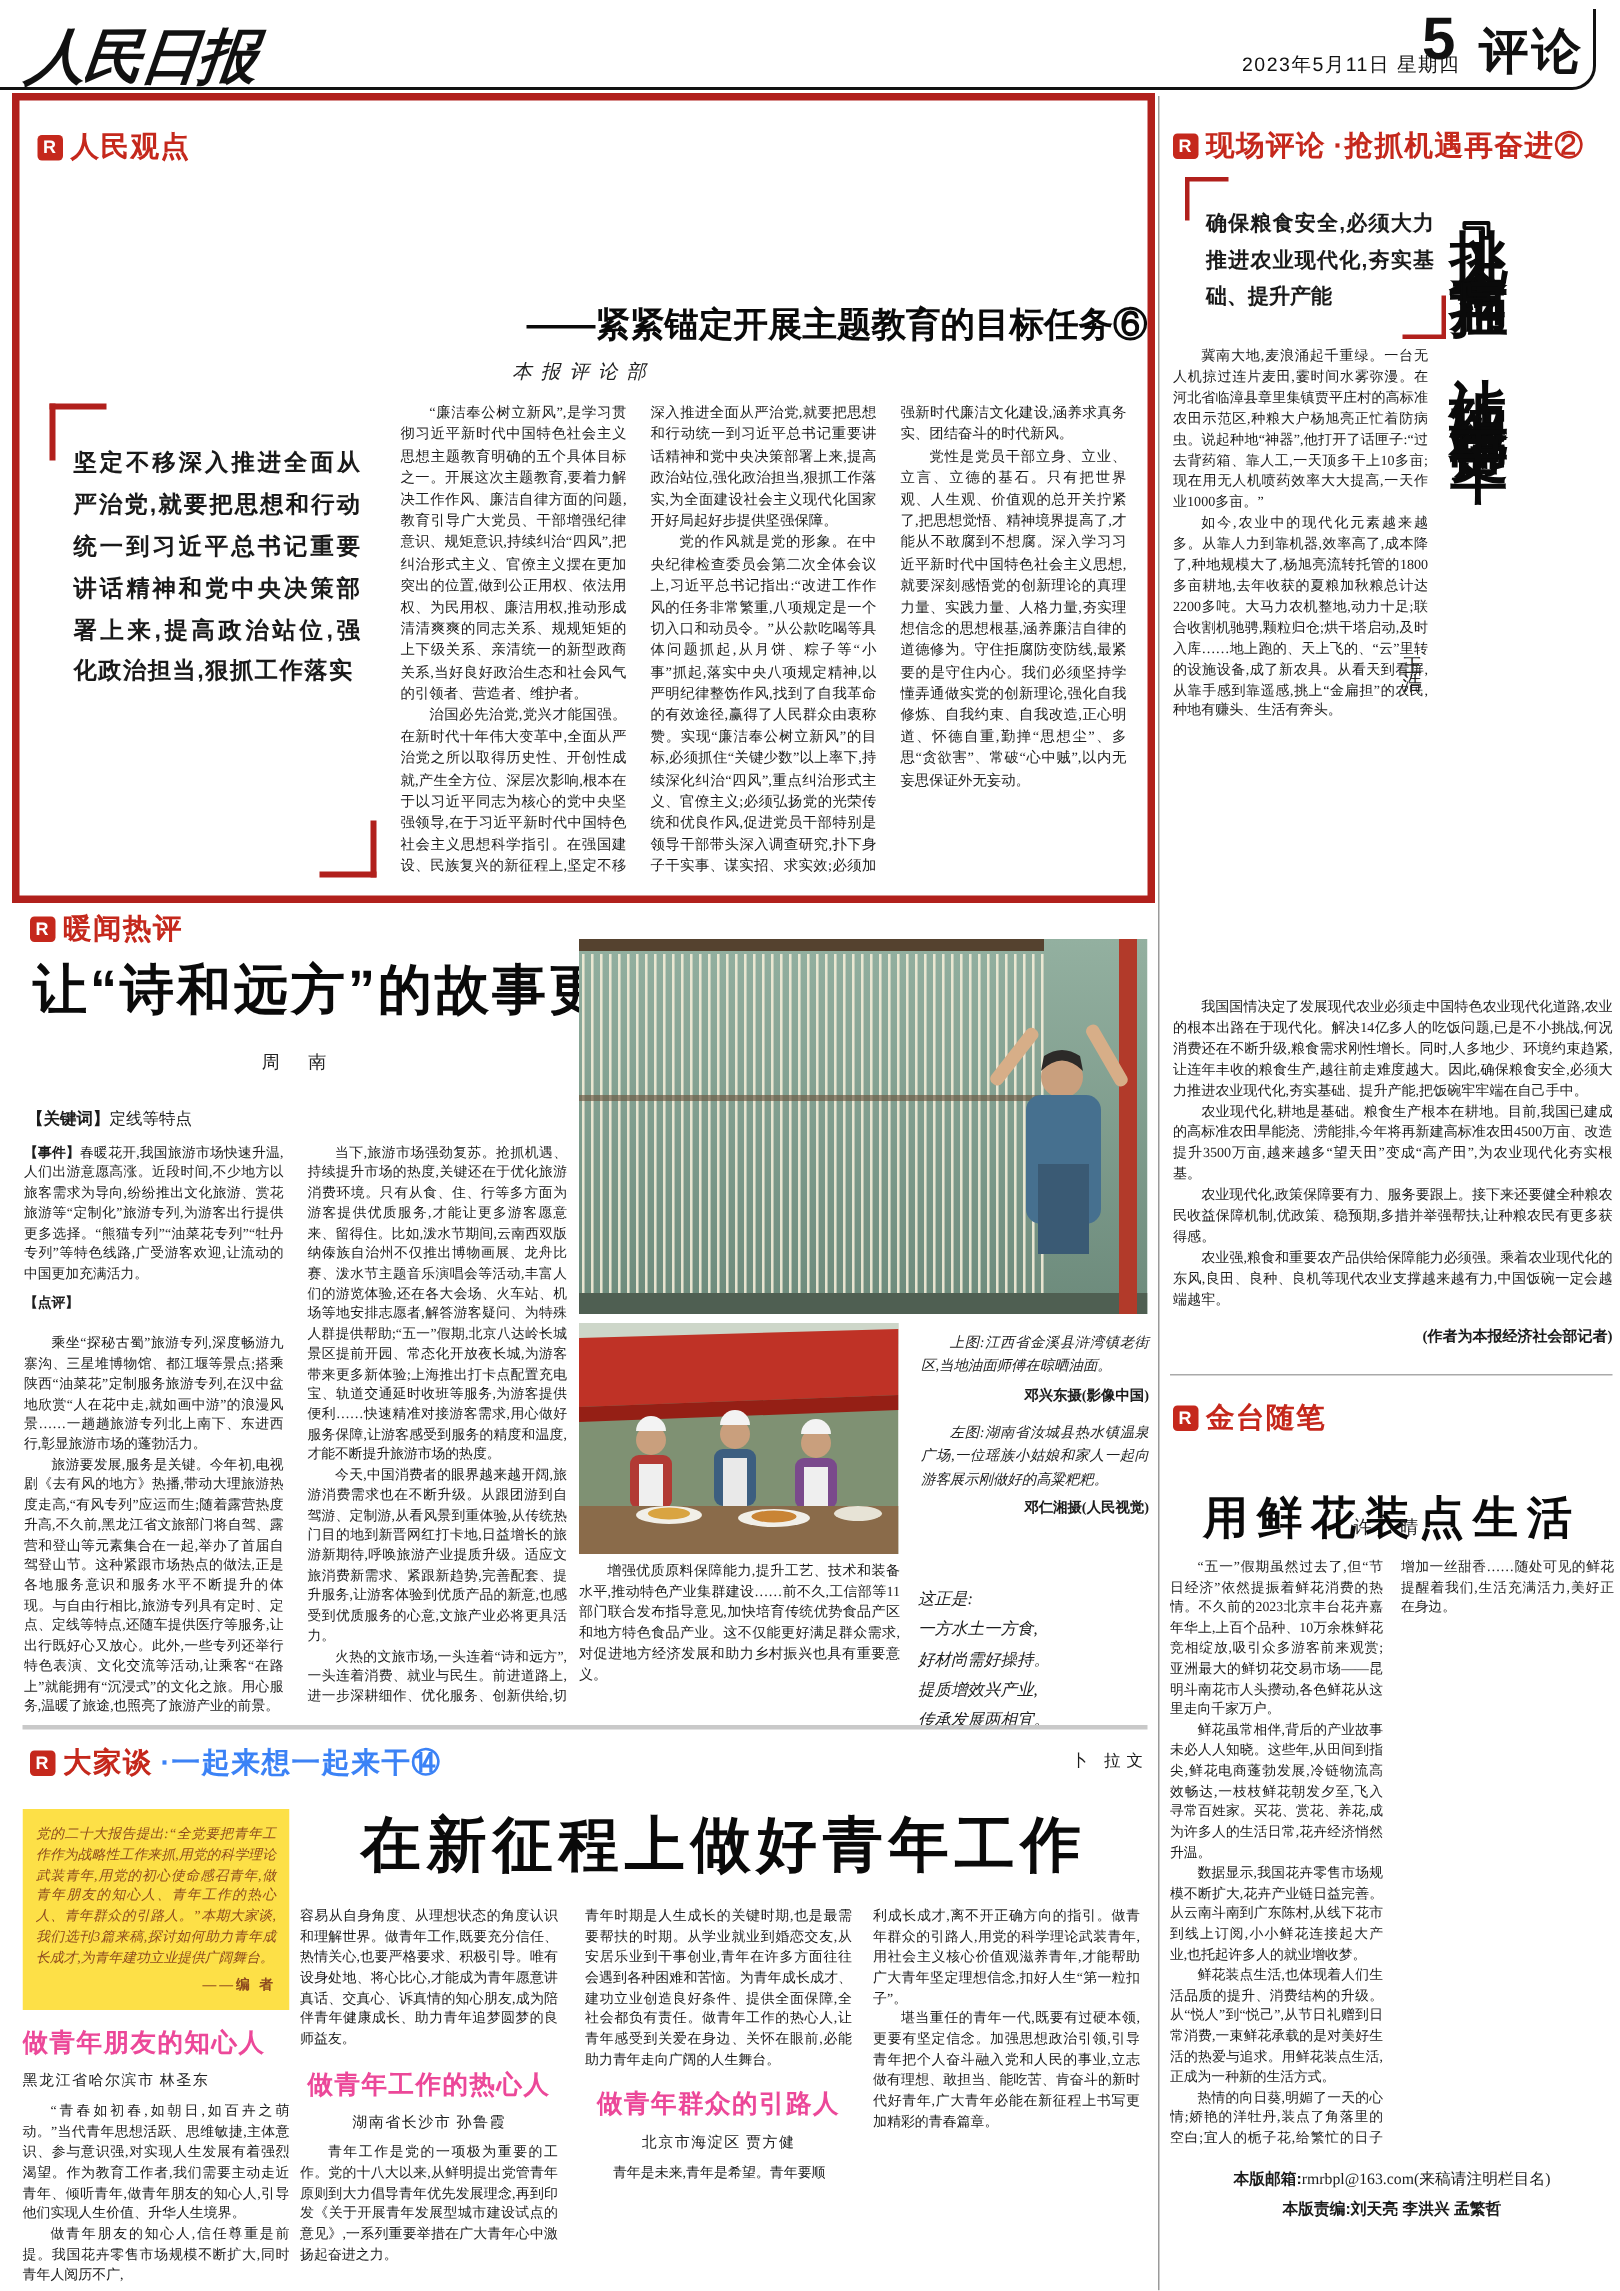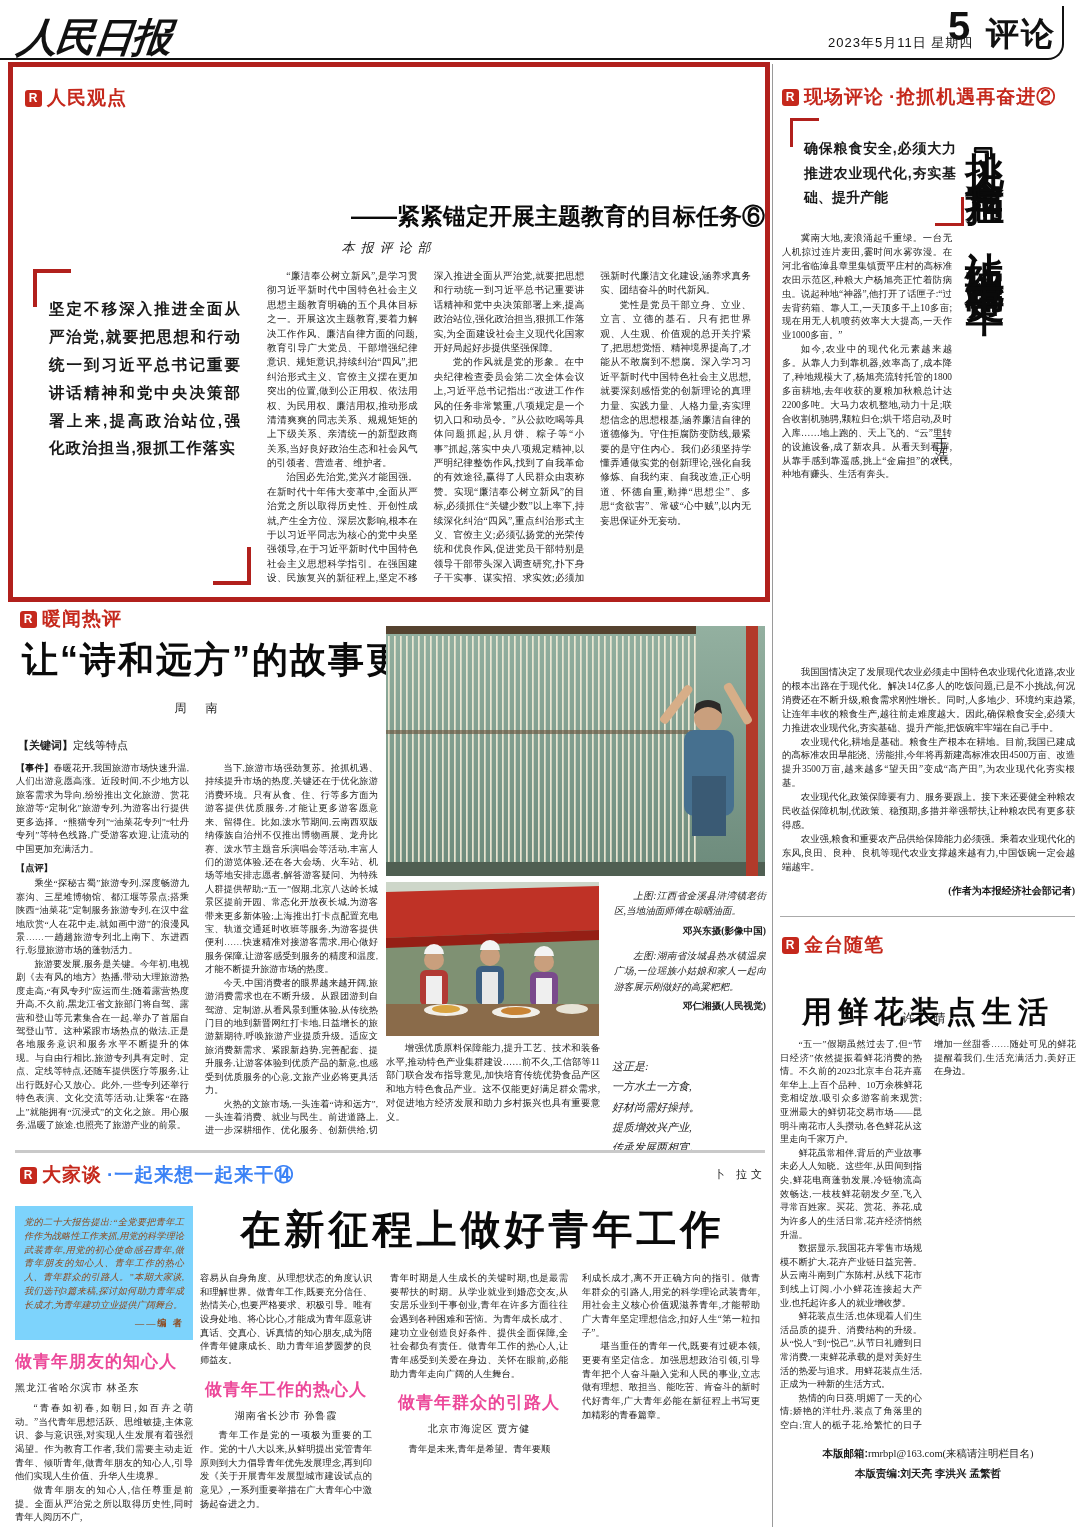--- a/index.html
+++ b/index.html
@@ -68,21 +68,21 @@
   .cap{font-size:9.6px;line-height:1.6;text-align:justify;font-style:italic;}
   .cap p{margin:0 0 4px;text-indent:2em;}
   .cap .credit{text-align:right;font-style:normal;font-weight:700;margin:2px 0 10px;}
   .poem{font-size:11px;line-height:1.85;font-style:italic;}
   .poem p{margin:0;}
   .poem .pauthor{text-align:right;letter-spacing:4px;margin-top:6px;font-style:normal;}
   .gray-rule{background:#c9c9c9;}
   
   .et-title{font-family:"Liberation Sans",sans-serif;font-weight:900;font-size:40px;
             letter-spacing:4px;text-align:center;color:#0a0a0a;}
-  .editor-box{background:#7dd3fc;padding:10px 9px;font-size:9.2px;line-height:1.5;
+  .editor-box{background:#fde047;padding:10px 9px;font-size:9.2px;line-height:1.5;
               color:#8d4a1f;text-align:justify;font-style:italic;}
   .editor-box .sign{text-align:right;font-weight:700;font-style:normal;margin-top:4px;letter-spacing:2px;}
   .sub-art-title{font-family:"Liberation Sans",sans-serif;font-weight:900;font-size:17px;
                  letter-spacing:1px;margin:10px 0 6px;color:#ec4899;}
   .sub-art-byline{font-size:10px;text-align:left;letter-spacing:1px;margin:0 0 6px;color:#222;}
   .et-col{font-size:9.3px;line-height:1.47;text-align:justify;overflow:hidden;}
   
   .jt-title{font-family:"Liberation Sans",sans-serif;font-weight:900;font-size:30px;
             letter-spacing:6px;text-align:center;color:#0a0a0a;}
   .jt-body{font-size:9.2px;line-height:1.48;text-align:justify;overflow:hidden;}
@@ -145,21 +145,21 @@
   <span class="logo">R</span>
   <span>暖闻热评</span>
 </div>
 <div class="abs wn-title" style="left:22px;top:636px;width:730px;">让“诗和远方”的故事更精彩</div>
 <div class="abs small-byline" style="left:20px;top:700px;width:360px;">周 南</div>
 <div class="abs kw" style="left:18px;top:738px;">
   <b class="inline-label">【关键词】</b><span>定线等特点</span>
 </div>
 <div class="abs wn-body cols2 bodycols" style="left:16px;top:762px;width:362px;height:386px;column-count:2;">
   <p class="plain" style="margin-bottom:6px;"><b class="inline-label">【事件】</b><span>春暖花开,我国旅游市场快速升温,人们出游意愿高涨。近段时间,不少地方以旅客需求为导向,纷纷推出文化旅游、赏花旅游等“定制化”旅游专列,为游客出行提供更多选择。“熊猫专列”“油菜花专列”“牡丹专列”等特色线路,广受游客欢迎,让流动的中国更加充满活力。</span></p>
-  <p class="plain" style="margin-bottom:2px;"><b class="inline-label">【点评】</b></p>
+  <p class="plain" style="margin-bottom:14px;"><b class="inline-label">【点评】</b></p>
   <p class="bp">乘坐“探秘古蜀”旅游专列,深度畅游九寨沟、三星堆博物馆、都江堰等景点;搭乘陕西“油菜花”定制服务旅游专列,在汉中盆地欣赏“人在花中走,就如画中游”的浪漫风景……一趟趟旅游专列北上南下、东进西行,彰显旅游市场的蓬勃活力。</p>
   <p class="bp">旅游要发展,服务是关键。今年初,电视剧《去有风的地方》热播,带动大理旅游热度走高,“有风专列”应运而生;随着露营热度升高,不久前,黑龙江省文旅部门将自驾、露营和登山等元素集合在一起,举办了首届自驾登山节。这种紧跟市场热点的做法,正是各地服务意识和服务水平不断提升的体现。与自由行相比,旅游专列具有定时、定点、定线等特点,还随车提供医疗等服务,让出行既好心又放心。此外,一些专列还举行特色表演、文化交流等活动,让乘客“在路上”就能拥有“沉浸式”的文化之旅。用心服务,温暖了旅途,也照亮了旅游产业的前景。</p>
   <p class="bp">当下,旅游市场强劲复苏。抢抓机遇、持续提升市场的热度,关键还在于优化旅游消费环境。只有从食、住、行等多方面为游客提供优质服务,才能让更多游客愿意来、留得住。比如,泼水节期间,云南西双版纳傣族自治州不仅推出博物画展、龙舟比赛、泼水节主题音乐演唱会等活动,丰富人们的游览体验,还在各大会场、火车站、机场等地安排志愿者,解答游客疑问、为特殊人群提供帮助;“五一”假期,北京八达岭长城景区提前开园、常态化开放夜长城,为游客带来更多新体验;上海推出打卡点配置充电宝、轨道交通延时收班等服务,为游客提供便利……快速精准对接游客需求,用心做好服务保障,让游客感受到服务的精度和温度,才能不断提升旅游市场的热度。</p>
   <p class="bp">今天,中国消费者的眼界越来越开阔,旅游消费需求也在不断升级。从跟团游到自驾游、定制游,从看风景到重体验,从传统热门目的地到新晋网红打卡地,日益增长的旅游新期待,呼唤旅游产业提质升级。适应文旅消费新需求、紧跟新趋势,完善配套、提升服务,让游客体验到优质产品的新意,也感受到优质服务的心意,文旅产业必将更具活力。</p>
   <p class="bp">火热的文旅市场,一头连着“诗和远方”,一头连着消费、就业与民生。前进道路上,进一步深耕细作、优化服务、创新供给,切实推动文旅产业提质增效,才能不断满足人民美好生活新期待,让“诗和远方”的故事更精彩。</p>
 </div>
 
 <div class="abs photo" style="left:386px;top:626px;width:379px;height:250px;">
   <svg width="379" height="250" xmlns="http://www.w3.org/2000/svg">
     <defs>
@@ -247,21 +247,21 @@
 <div class="abs et-title" style="left:200px;top:1202px;width:565px;">在新征程上做好青年工作</div>
 
 <div class="abs et-col" style="left:15px;top:1206px;width:178px;height:316px;">
   <div class="editor-box">
     <span>党的二十大报告提出:“全党要把青年工作作为战略性工作来抓,用党的科学理论武装青年,用党的初心使命感召青年,做青年朋友的知心人、青年工作的热心人、青年群众的引路人。”本期大家谈,我们选刊3篇来稿,探讨如何助力青年成长成才,为青年建功立业提供广阔舞台。</span>
     <div class="sign">——编 者</div>
   </div>
   <div class="sub-art-title">做青年朋友的知心人</div>
   <div class="sub-art-byline">黑龙江省哈尔滨市 林圣东</div>
   <p class="bp">“青春如初春,如朝日,如百卉之萌动。”当代青年思想活跃、思维敏捷,主体意识、参与意识强,对实现人生发展有着强烈渴望。作为教育工作者,我们需要主动走近青年、倾听青年,做青年朋友的知心人,引导他们实现人生价值、升华人生境界。</p>
-  <p class="bp">做青年朋友的知心人,信任尊重是前提。全面从严治党之所以取得历史性,同时青年人阅历不广,</p>
+  <p class="bp">做青年朋友的知心人,信任尊重是前提。我国花卉零售市场规模不断扩大,同时青年人阅历不广,</p>
 </div>
 
 <div class="abs et-col" style="left:200px;top:1272px;width:172px;height:250px;">
   <p class="plain" style="margin:0;">容易从自身角度、从理想状态的角度认识和理解世界。做青年工作,既要充分信任、热情关心,也要严格要求、积极引导。唯有设身处地、将心比心,才能成为青年愿意讲真话、交真心、诉真情的知心朋友,成为陪伴青年健康成长、助力青年追梦圆梦的良师益友。</p>
   <div class="sub-art-title" style="text-align:center;">做青年工作的热心人</div>
   <div class="sub-art-byline" style="text-align:center;">湖南省长沙市 孙鲁霞</div>
   <p class="bp">青年工作是党的一项极为重要的工作。党的十八大以来,从鲜明提出党管青年原则到大力倡导青年优先发展理念,再到印发《关于开展青年发展型城市建设试点的意见》,一系列重要举措在广大青年心中激扬起奋进之力。</p>
 </div>
 
 <div class="abs et-col" style="left:390px;top:1272px;width:178px;height:250px;">

